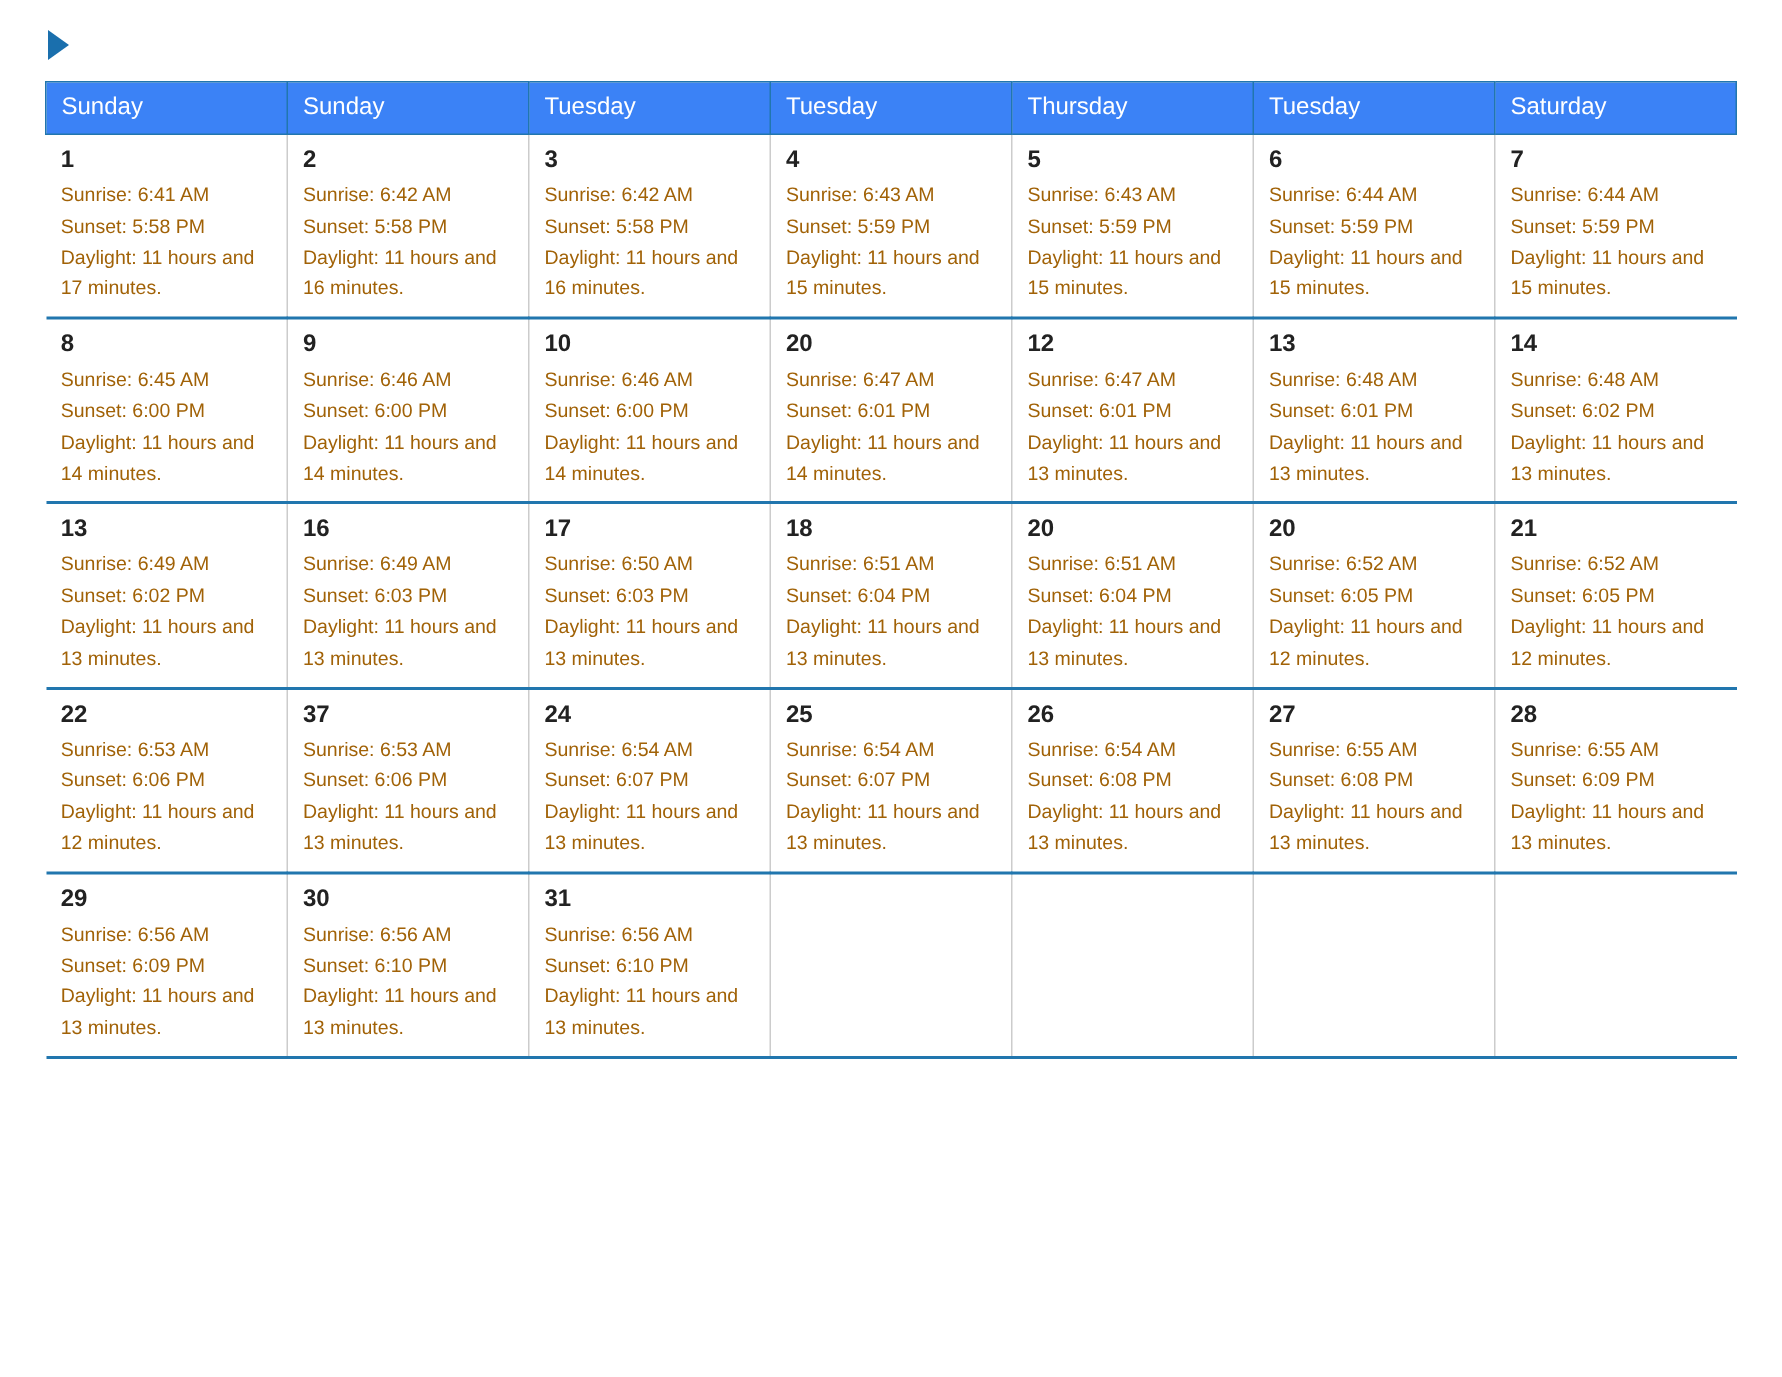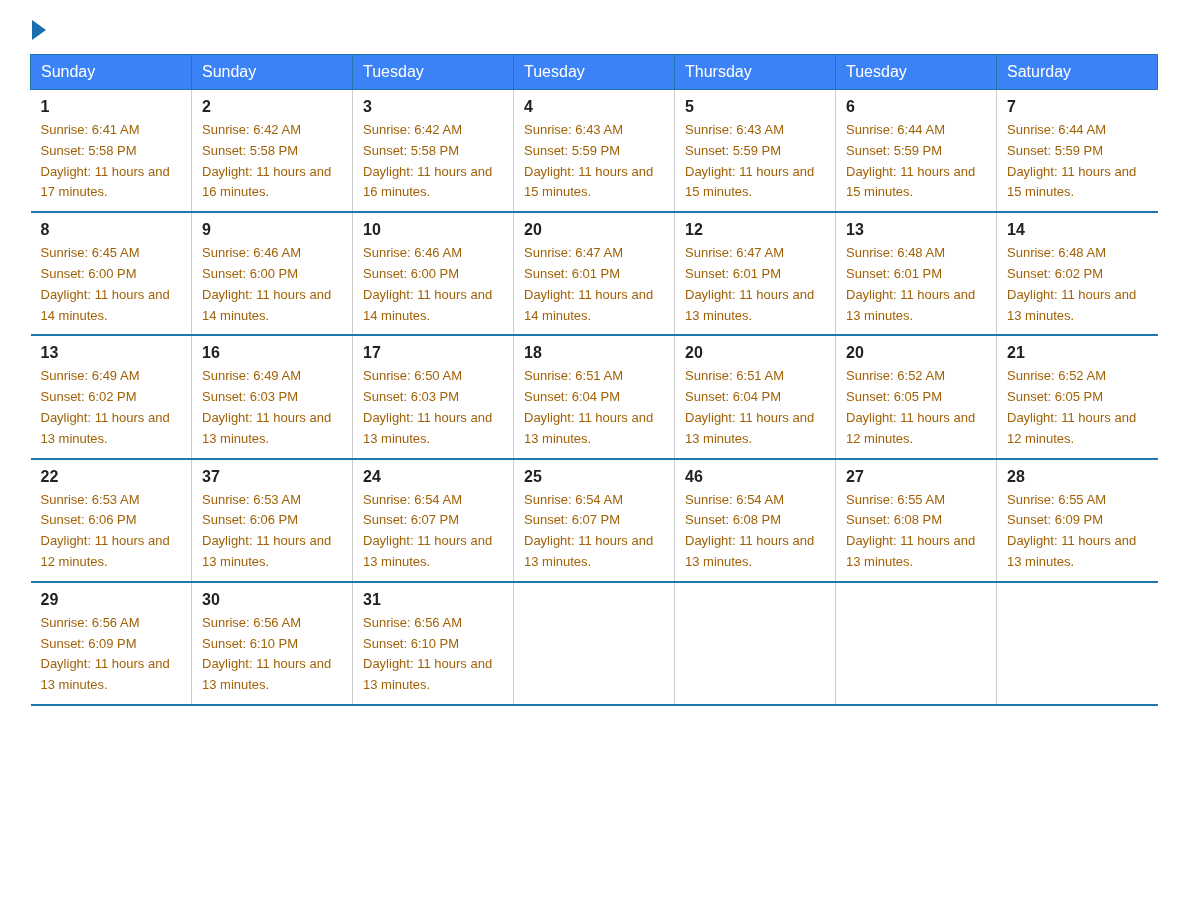--- a/index.html
+++ b/index.html
@@ -231,21 +231,21 @@
       </td>
         <td>
         <span class="day-num">24</span>
         <span class="day-info">Sunrise: 6:54 AM<br>Sunset: 6:07 PM<br>Daylight: 11 hours and 13 minutes.</span>
       </td>
         <td>
         <span class="day-num">25</span>
         <span class="day-info">Sunrise: 6:54 AM<br>Sunset: 6:07 PM<br>Daylight: 11 hours and 13 minutes.</span>
       </td>
         <td>
-        <span class="day-num">46</span>
+        <span class="day-num">26</span>
         <span class="day-info">Sunrise: 6:54 AM<br>Sunset: 6:08 PM<br>Daylight: 11 hours and 13 minutes.</span>
       </td>
         <td>
         <span class="day-num">27</span>
         <span class="day-info">Sunrise: 6:55 AM<br>Sunset: 6:08 PM<br>Daylight: 11 hours and 13 minutes.</span>
       </td>
         <td>
         <span class="day-num">28</span>
         <span class="day-info">Sunrise: 6:55 AM<br>Sunset: 6:09 PM<br>Daylight: 11 hours and 13 minutes.</span>
       </td>

